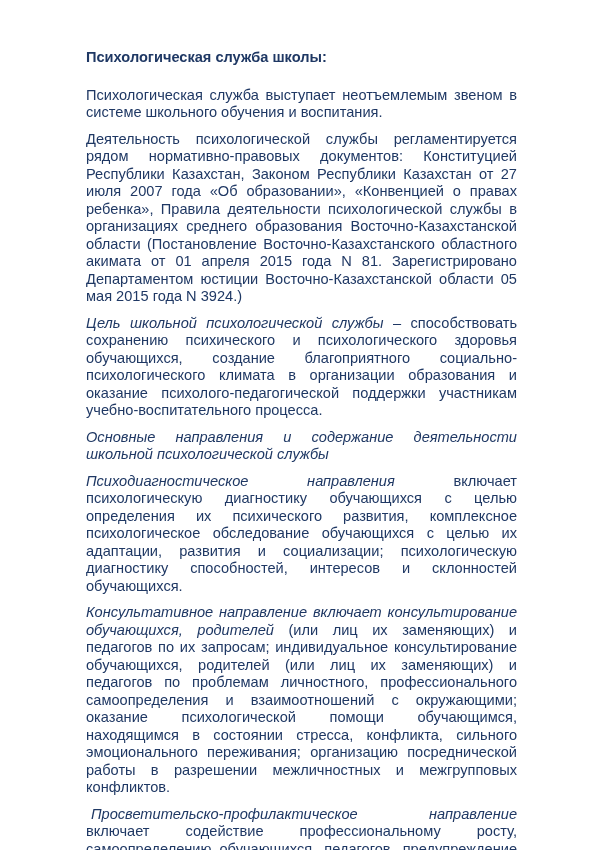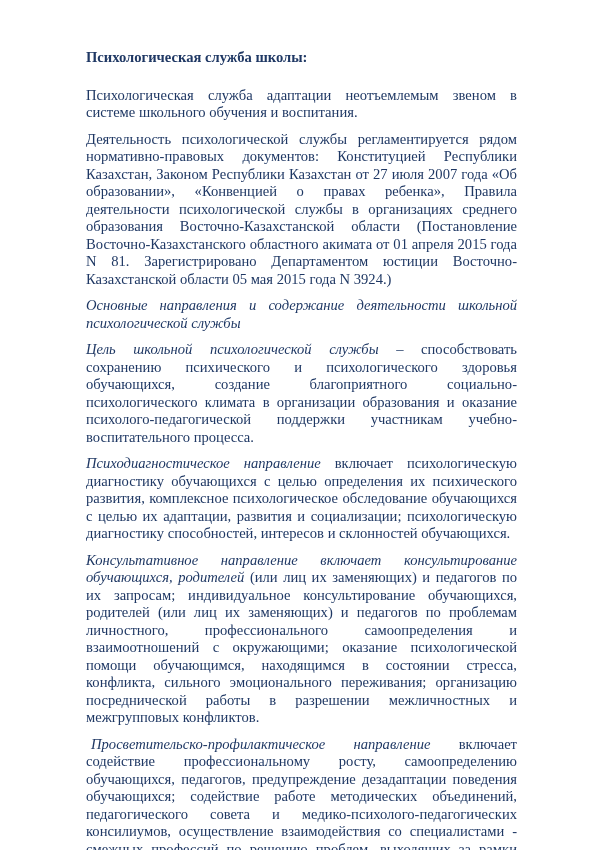--- a/index.html
+++ b/index.html
@@ -7,21 +7,21 @@
     padding: 0;
     background: #ffffff;
   }
   .page {
     position: relative;
     width: 602px;
     height: 850px;
     box-sizing: border-box;
     background: #ffffff;
     padding: 49px 85px 30px 86px;
-    font-family: Liberation Serif, serif;
+    font-family: Liberation Sans, sans-serif;
     font-size: 14.6px;
     line-height: 17.5px;
     overflow: hidden;
   }
   .title {
     margin: 0 0 20px 0;
     font-size: 14.6px;
     line-height: 17.5px;
     font-weight: bold;
   }
@@ -35,27 +35,27 @@
 </style>
 </head>
 <body>
 
 <div class="page" style="color: rgb(31, 56, 100); background: rgb(255, 255, 255);">
 
   <h1 class="title">
     <span class="tl">Психологическая служба школы:</span>
   </h1>
 
-  <p class="para"><span class="it"></span><span>Психологическая служба адаптации неотъемлемым звеном в системе школьного обучения и воспитания.</span></p>
+  <p class="para"><span class="it"></span><span>Психологическая служба выступает неотъемлемым звеном в системе школьного обучения и воспитания.</span></p>
 
   <p class="para"><span class="it"></span><span>Деятельность психологической службы регламентируется рядом нормативно-правовых документов: Конституцией Республики Казахстан, Законом Республики Казахстан от 27 июля 2007 года «Об образовании», «Конвенцией о правах ребенка», Правила деятельности психологической службы в организациях среднего образования Восточно-Казахстанской области (Постановление Восточно-Казахстанского областного акимата от 01 апреля 2015 года N 81. Зарегистрировано Департаментом юстиции Восточно-Казахстанской области 05 мая 2015 года N 3924.)</span></p>
 
+  <p class="para"><span class="it">Цель школьной психологической службы</span><span> – способствовать сохранению психического и психологического здоровья обучающихся, создание благоприятного социально-психологического климата в организации образования и оказание психолого-педагогической поддержки участникам учебно-воспитательного процесса.</span></p>
+
   <p class="para"><span class="it">Основные направления и содержание деятельности школьной психологической службы</span><span></span></p>
 
-  <p class="para"><span class="it">Цель школьной психологической службы</span><span> – способствовать сохранению психического и психологического здоровья обучающихся, создание благоприятного социально-психологического климата в организации образования и оказание психолого-педагогической поддержки участникам учебно-воспитательного процесса.</span></p>
-
-  <p class="para"><span class="it">Психодиагностическое направление</span><span> включает психологическую диагностику обучающихся с целью определения их психического развития, комплексное психологическое обследование обучающихся с целью их адаптации, развития и социализации; психологическую диагностику способностей, интересов и склонностей обучающихся.</span></p>
+  <p class="para"><span class="it">Психодиагностическое направления</span><span> включает психологическую диагностику обучающихся с целью определения их психического развития, комплексное психологическое обследование обучающихся с целью их адаптации, развития и социализации; психологическую диагностику способностей, интересов и склонностей обучающихся.</span></p>
 
   <p class="para"><span class="it">Консультативное направление включает консультирование обучающихся, родителей</span><span> (или лиц их заменяющих) и педагогов по их запросам; индивидуальное консультирование обучающихся, родителей (или лиц их заменяющих) и педагогов по проблемам личностного, профессионального самоопределения и взаимоотношений с окружающими; оказание психологической помощи обучающимся, находящимся в состоянии стресса, конфликта, сильного эмоционального переживания; организацию посреднической работы в разрешении межличностных и межгрупповых конфликтов.</span></p>
 
   <p class="para indent"><span class="it">Просветительско-профилактическое направление</span><span> включает содействие профессиональному росту, самоопределению обучающихся, педагогов, предупреждение дезадаптации поведения обучающихся; содействие работе методических объединений, педагогического совета и медико-психолого-педагогических консилиумов, осуществление взаимодействия со специалистами - смежных профессий по решению проблем, выходящих за рамки функциональных обязанностей, профессиональной компетенции педагога-психолога и требующего участия широкого круга специалистов.</span></p>
 
 </div>
 
 </body></html>

